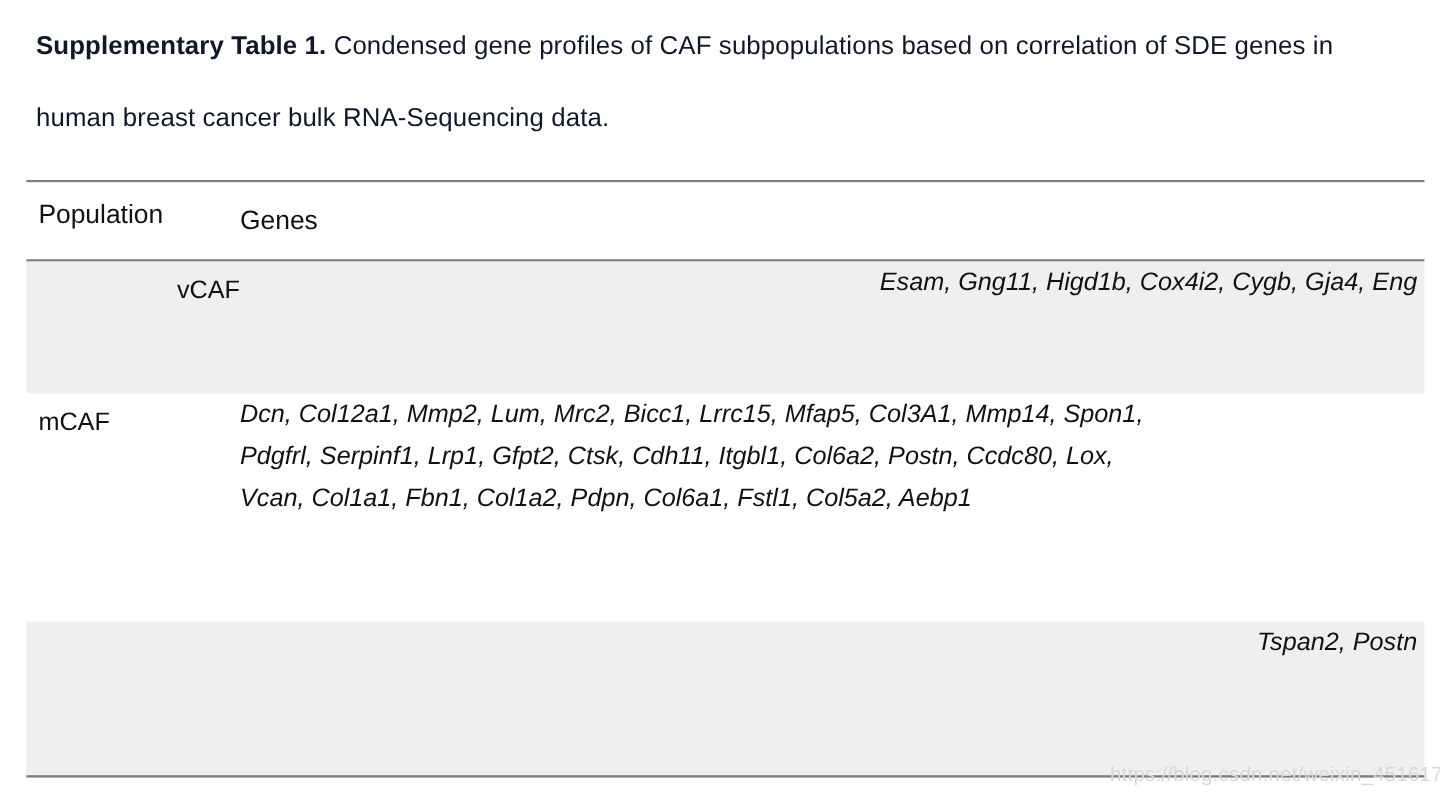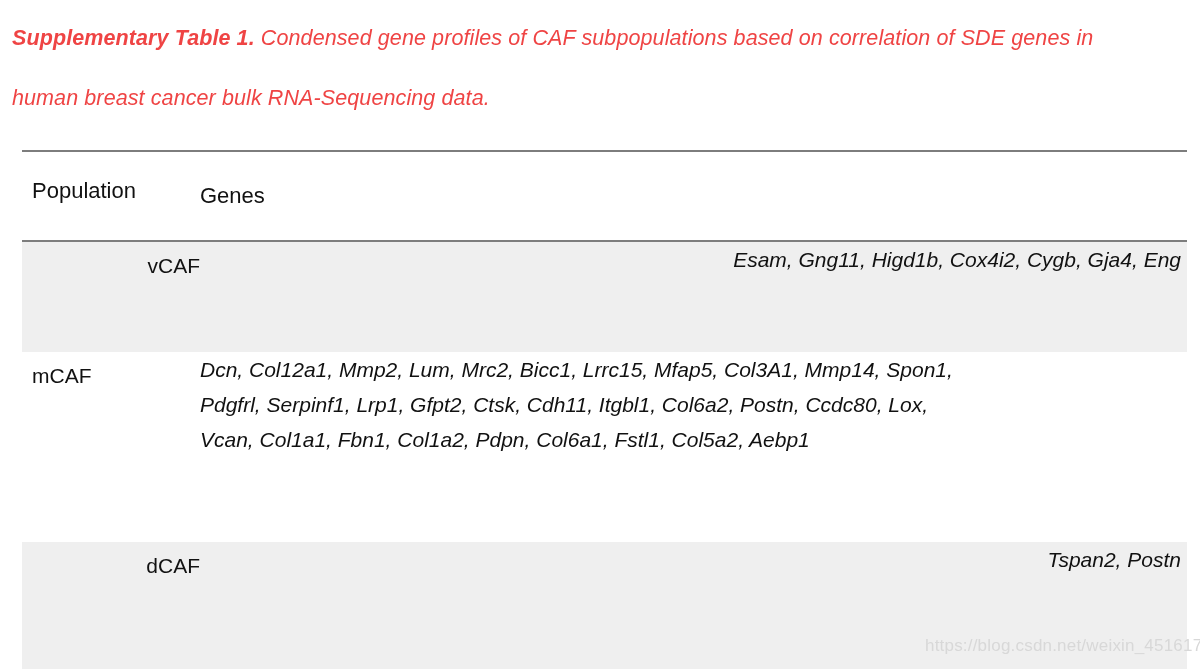--- a/index.html
+++ b/index.html
@@ -19,28 +19,27 @@
   .page {
     position: relative;
     width: 1200px;
     height: 669px;
     box-sizing: border-box;
   }
 
   
   .caption {
     position: absolute;
-    left: 12px;
+    left: 30px;
     top: 8px;
     width: 1140px;
     font-size: 21.5px;
     line-height: 60px;
-    color: #ef4444;
+    color: #0f172a;
     letter-spacing: 0.1px;
-    font-style: italic;
   }
   .caption .label {
     font-weight: bold;
   }
 
   
   .table {
     position: absolute;
     left: 22px;
     top: 150px;
@@ -57,23 +56,22 @@
   .rule-head   { height: 2px; }
   .rule-bottom { height: 2px; }
 
   .row {
     display: flex;
     align-items: flex-start;
     box-sizing: border-box;
   }
 
   .header-row {
-    height: 76px;
+    height: 64px;
     background: #ffffff;
-    margin-top: 12px;
   }
   .header-row .cell-pop,
   .header-row .cell-genes {
     font-size: 22px;
     font-style: normal;
     color: #111111;
     padding-top: 14px;
   }
 
   .cell-pop {
@@ -152,21 +150,20 @@
     <div class="row body-row row-mcaf plain">
       <div class="cell-pop">mCAF</div>
       <div class="cell-genes">
         <span class="gene-line">Dcn, Col12a1, Mmp2, Lum, Mrc2, Bicc1, Lrrc15, Mfap5, Col3A1, Mmp14, Spon1,</span>
         <span class="gene-line">Pdgfrl, Serpinf1, Lrp1, Gfpt2, Ctsk, Cdh11, Itgbl1, Col6a2, Postn, Ccdc80, Lox,</span>
         <span class="gene-line">Vcan, Col1a1, Fbn1, Col1a2, Pdpn, Col6a1, Fstl1, Col5a2, Aebp1</span>
       </div>
     </div>
 
     <div class="row body-row row-dcaf shaded">
-      <div class="cell-pop">dCAF</div>
       <div class="cell-genes">
         <span class="gene-line">Tspan2, Postn</span>
       </div>
     </div>
 
     <div class="rule-bottom"></div>
   </div>
 
   <div class="watermark">https://blog.csdn.net/weixin_45161743</div>
 

